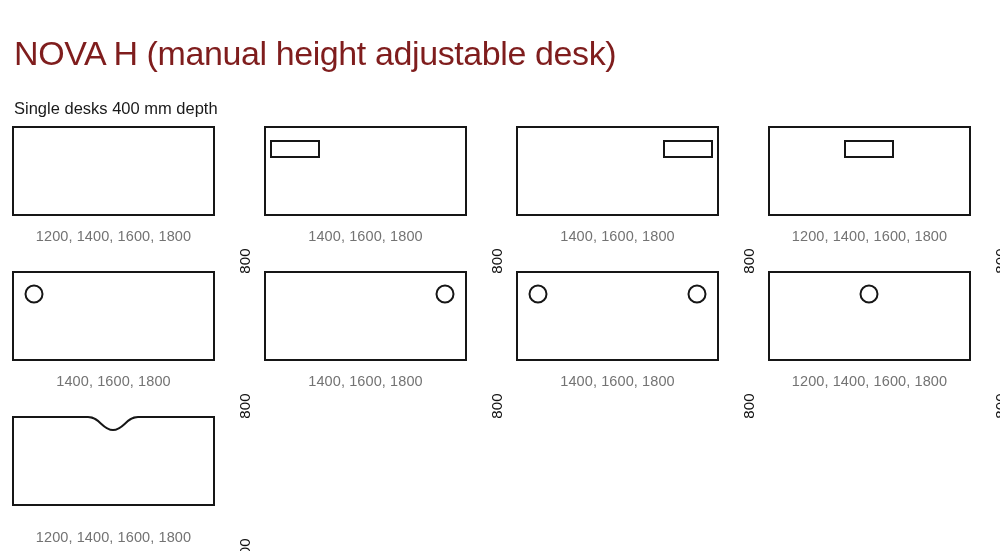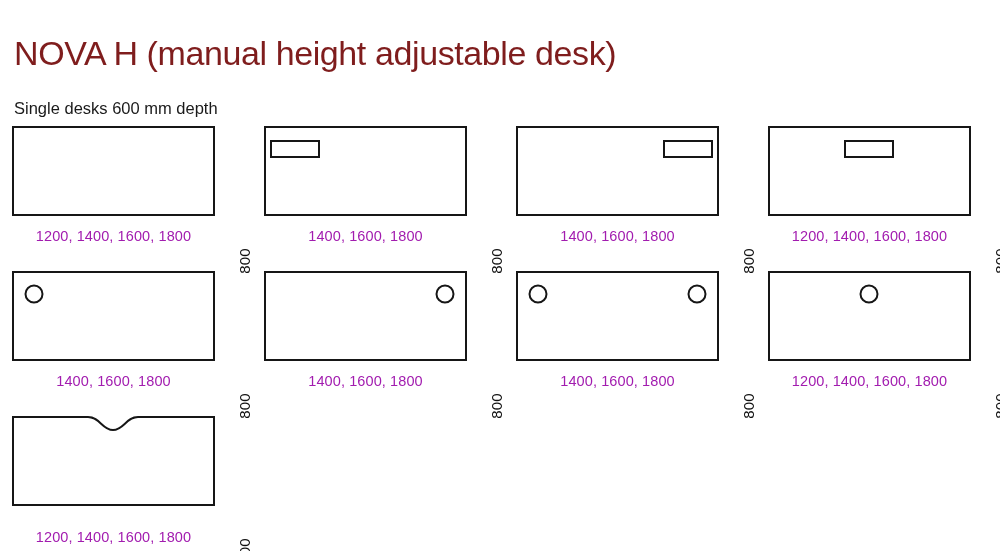--- a/index.html
+++ b/index.html
@@ -94,28 +94,28 @@
 
   
   .width-label {
     position: absolute;
     top: 101px;
     font-size: 14.5px;
     line-height: 18px;
     letter-spacing: 0.1px;
     white-space: nowrap;
     text-align: center;
-    color: #a21caf;
+    color: #737373;
   }
 </style>
 </head>
 <body>
 
 <h1 id="page-title">NOVA H (manual height adjustable desk)</h1>
-<h2 id="section-subtitle">Single desks 600 mm depth</h2>
+<h2 id="section-subtitle">Single desks 400 mm depth</h2>
 
 <div id="desk-grid">
 
   <div class="desk-row">
 
     <div class="desk-figure col-0">
       <svg class="desk-drawing" width="203" height="90" viewBox="0 0 203 90">
         <rect class="desk-outline" x="1" y="1" width="201" height="88"></rect>
       </svg>
       <div class="depth-label" style="left:225px; top:90px;">800</div>

